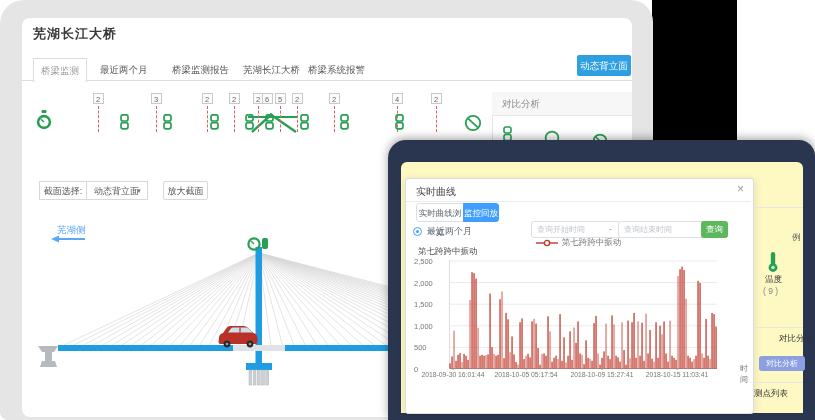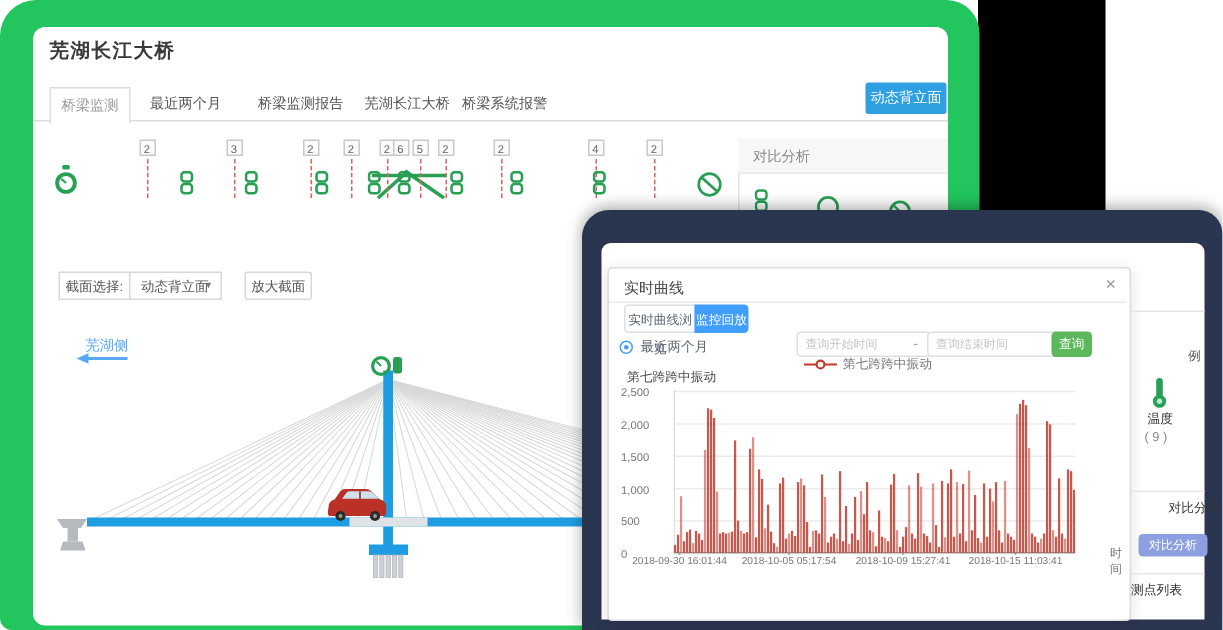--- a/index.html
+++ b/index.html
@@ -2,26 +2,26 @@
 <html><head>
 <meta charset="utf-8">
 <style>
   html,body{margin:0;padding:0;background:#ffffff;}
   body{position:relative;width:815px;height:420px;overflow:hidden;
        font-family:"Liberation Sans","DejaVu Sans",sans-serif;-webkit-font-smoothing:antialiased;}
   .abs{position:absolute;}
   
   #black-pane{left:652px;top:0;width:85px;height:142px;background:#000;}
   
-  #window1{left:0;top:0;width:653px;height:420px;background:#22c55e;
+  #window1{left:0;top:0;width:653px;height:420px;background:#e5e5e5;
            border-radius:24px 22px 8px 8px;z-index:2;}
   #w1c{left:22px;top:18px;width:610px;height:399px;background:#fff;border-radius:8px;}
   #window2{left:388px;top:140px;width:427px;height:280px;background:#2a3550;
            border-radius:18px 16px 0 0;z-index:5;box-shadow:0 -2px 10px rgba(0,0,0,.35);}
-  #w2c{left:13px;top:22px;width:402px;height:251px;background:#ffffff;border-radius:6px 6px 0 0;}
+  #w2c{left:13px;top:22px;width:402px;height:251px;background:#fef9c3;border-radius:6px 6px 0 0;}
   
   .page-title{left:11px;top:7px;font-size:13px;font-weight:600;color:#3a3a3a;letter-spacing:1px;}
   #tabs-row{left:11px;top:40px;width:598px;height:24px;}
   .tabline{left:0;top:62px;width:610px;height:1px;background:#ddd;}
   .tab-box{position:absolute;left:0;top:0;width:52px;height:23px;background:#fff;border:1px solid #ddd;border-bottom:none;
            font-size:9.5px;color:#9a9a9a;text-align:center;line-height:23px;z-index:3;cursor:pointer;}
   .tab-label{position:absolute;top:0;height:23px;line-height:23px;font-size:9.5px;color:#555;cursor:pointer;white-space:nowrap;}
   .btn-video{left:555px;top:37px;width:54px;height:21px;background:#2e9fe0;color:#fff;font-size:9.5px;
              text-align:center;line-height:21px;border-radius:2px;cursor:pointer;}
   

